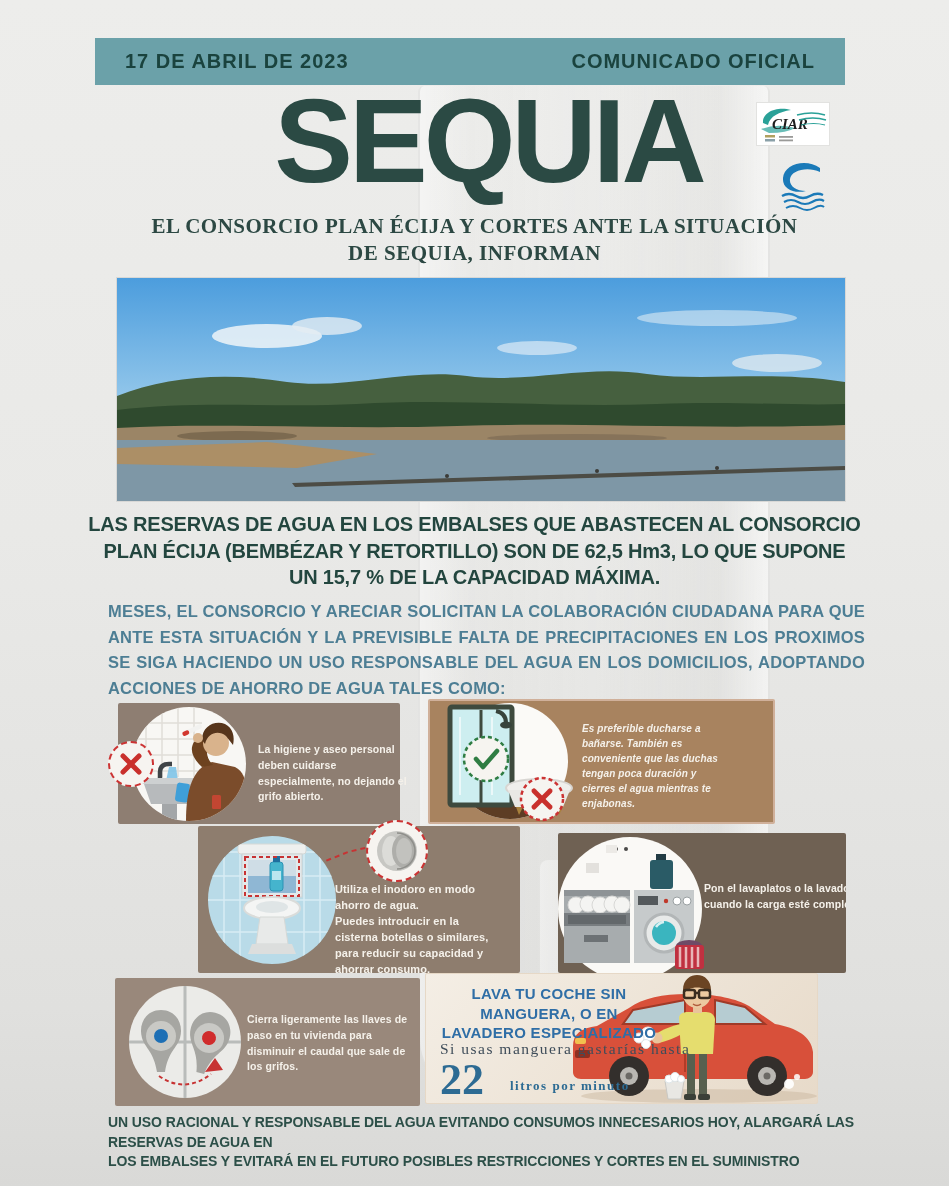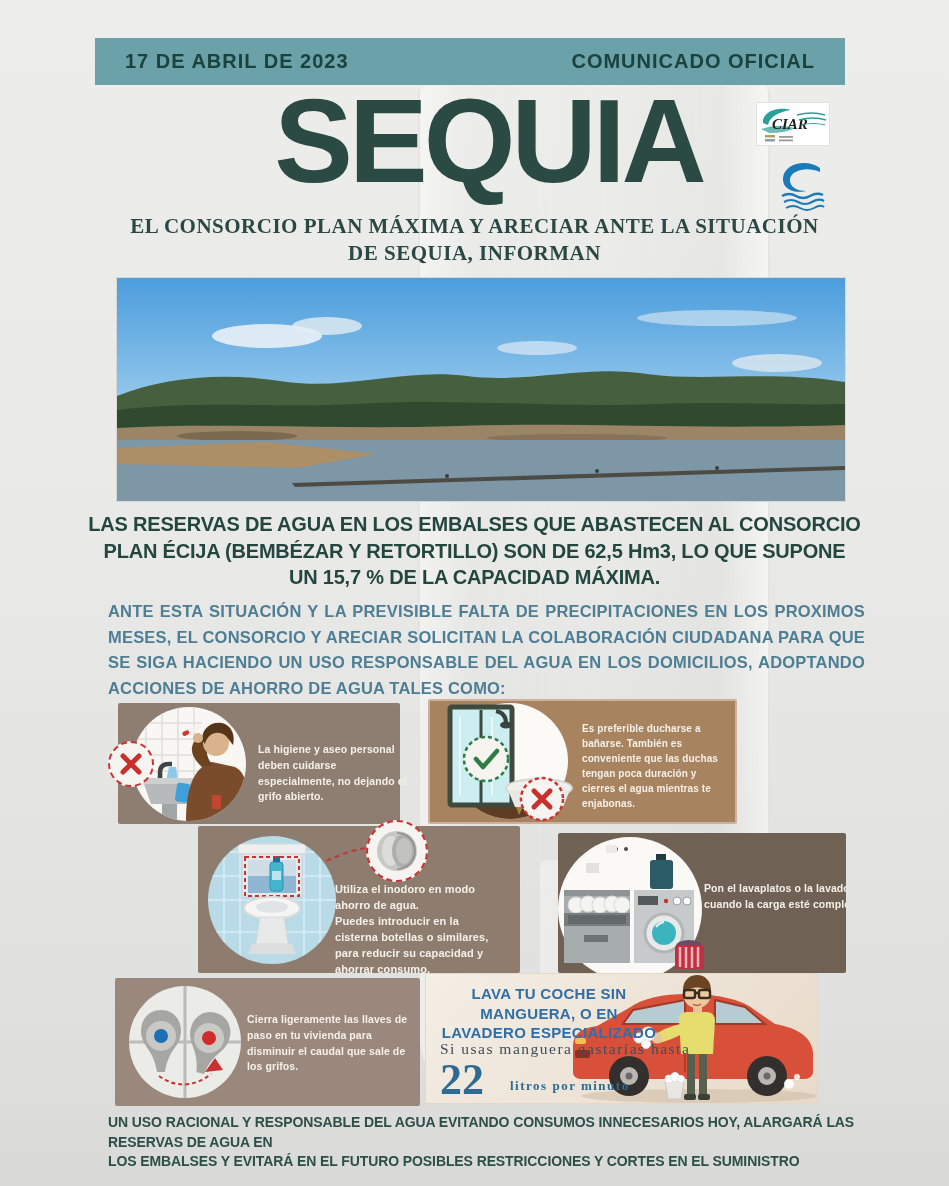--- a/index.html
+++ b/index.html
@@ -33,21 +33,21 @@
   .statement{left:50%;top:511px;width:785px;transform:translateX(-50%);text-align:center;
     color:#23463f;font-weight:bold;font-size:20px;line-height:1.33;letter-spacing:-.2px;}
 
   .intro{left:108px;top:599px;width:757px;color:#4d7e94;font-weight:bold;font-size:16.5px;
     line-height:1.55;letter-spacing:.2px;}
   .intro .fill{text-align:justify;text-align-last:justify;}
 
   .tile{position:absolute;border-radius:2px;}
   .tile .tip{position:absolute;color:#f5f1ea;font-weight:bold;line-height:1.5;letter-spacing:.1px;}
   #tile-hygiene{left:118px;top:703px;width:282px;height:121px;background:#8e7e72;}
-  #tile-shower{left:428px;top:699px;width:309px;height:125px;background:#a8835f;border:2px solid rgba(240,214,202,.55);}
+  #tile-shower{left:428px;top:699px;width:347px;height:125px;background:#a8835f;border:2px solid rgba(240,214,202,.55);font-style:italic;}
   #tile-toilet{left:198px;top:826px;width:322px;height:147px;background:#8e7d6e;}
   #tile-appliances{left:558px;top:833px;width:288px;height:140px;background:#6f6153;overflow:hidden;}
   #tile-valves{left:115px;top:978px;width:305px;height:128px;background:#99887b;}
   #tile-car{left:425px;top:973px;width:393px;height:131px;background:linear-gradient(135deg,#f4eee5,#e7dac9);border:1px solid #e6d8c6;overflow:hidden;}
 
   .circle-ill{position:absolute;border-radius:50%;overflow:hidden;background:#f8f7f4;}
   .badge{position:absolute;border-radius:50%;background:#f6f4f0;display:flex;align-items:center;justify-content:center;}
   .badge.red{border:2px dashed #cc3333;}
 
   .pre{white-space:pre-line;}
@@ -91,21 +91,21 @@
   </div>
 
   <svg class="abs clogo" width="52" height="52" viewBox="0 0 52 52">
     <path d="M44,8 C30,-2 8,4 7,18 C6,29 18,34 30,31 C20,31 13,26 14,19 C15,10 32,6 44,12 Z" fill="#1b7ab8"></path>
     <path d="M6,36 Q13,32 20,36 T34,36 T47,35" stroke="#1b7ab8" stroke-width="2.4" fill="none"></path>
     <path d="M8,42 Q15,38 22,42 T36,42 T48,41" stroke="#1b7ab8" stroke-width="2.2" fill="none"></path>
     <path d="M10,48 Q17,44 24,48 T38,48 T48,47" stroke="#1b7ab8" stroke-width="2" fill="none"></path>
   </svg>
 
   <div class="abs subtitle">
-    <div>EL CONSORCIO PLAN MÁXIMA Y ARECIAR  ANTE LA SITUACIÓN</div>
+    <div>EL CONSORCIO PLAN ÉCIJA Y CORTES  ANTE LA SITUACIÓN</div>
     <div>DE SEQUIA, INFORMAN</div>
   </div>
 
   <div class="abs photo">
     <svg width="728" height="223" viewBox="0 0 728 223">
       <defs>
           <linearGradient id="sky" x1="0" y1="0" x2="0" y2="1">
         <stop offset="0" stop-color="#4c9ddd"></stop>
             <stop offset="1" stop-color="#a9d4ef"></stop>
       </linearGradient>
@@ -131,22 +131,22 @@
     </svg>
   </div>
 
   <div class="abs statement">
     <div>LAS RESERVAS DE AGUA EN LOS EMBALSES QUE ABASTECEN AL CONSORCIO</div>
     <div>PLAN ÉCIJA (BEMBÉZAR Y RETORTILLO) SON DE 62,5 Hm3, LO QUE SUPONE</div>
     <div>UN 15,7 % DE LA CAPACIDAD MÁXIMA.</div>
   </div>
 
   <div class="abs intro">
+    <div class="fill">MESES, EL CONSORCIO Y ARECIAR SOLICITAN LA COLABORACIÓN CIUDADANA PARA QUE</div>
     <div class="fill">ANTE ESTA SITUACIÓN Y LA PREVISIBLE FALTA DE PRECIPITACIONES EN LOS PROXIMOS</div>
-    <div class="fill">MESES, EL CONSORCIO Y ARECIAR SOLICITAN LA COLABORACIÓN CIUDADANA PARA QUE</div>
     <div class="fill">SE SIGA HACIENDO UN USO RESPONSABLE DEL AGUA EN LOS DOMICILIOS, ADOPTANDO</div>
     <div>ACCIONES DE AHORRO DE AGUA TALES COMO:</div>
   </div>
 
   <div class="tile" id="tile-hygiene">
     <div class="circle-ill" style="left:14px;top:4px;width:114px;height:114px;">
       <svg width="114" height="114" viewBox="0 0 114 114">
         <g stroke="#e0ded9" stroke-width="1.5">
           <line x1="14" y1="4" x2="14" y2="70"></line>
             <line x1="30" y1="2" x2="30" y2="70"></line>

